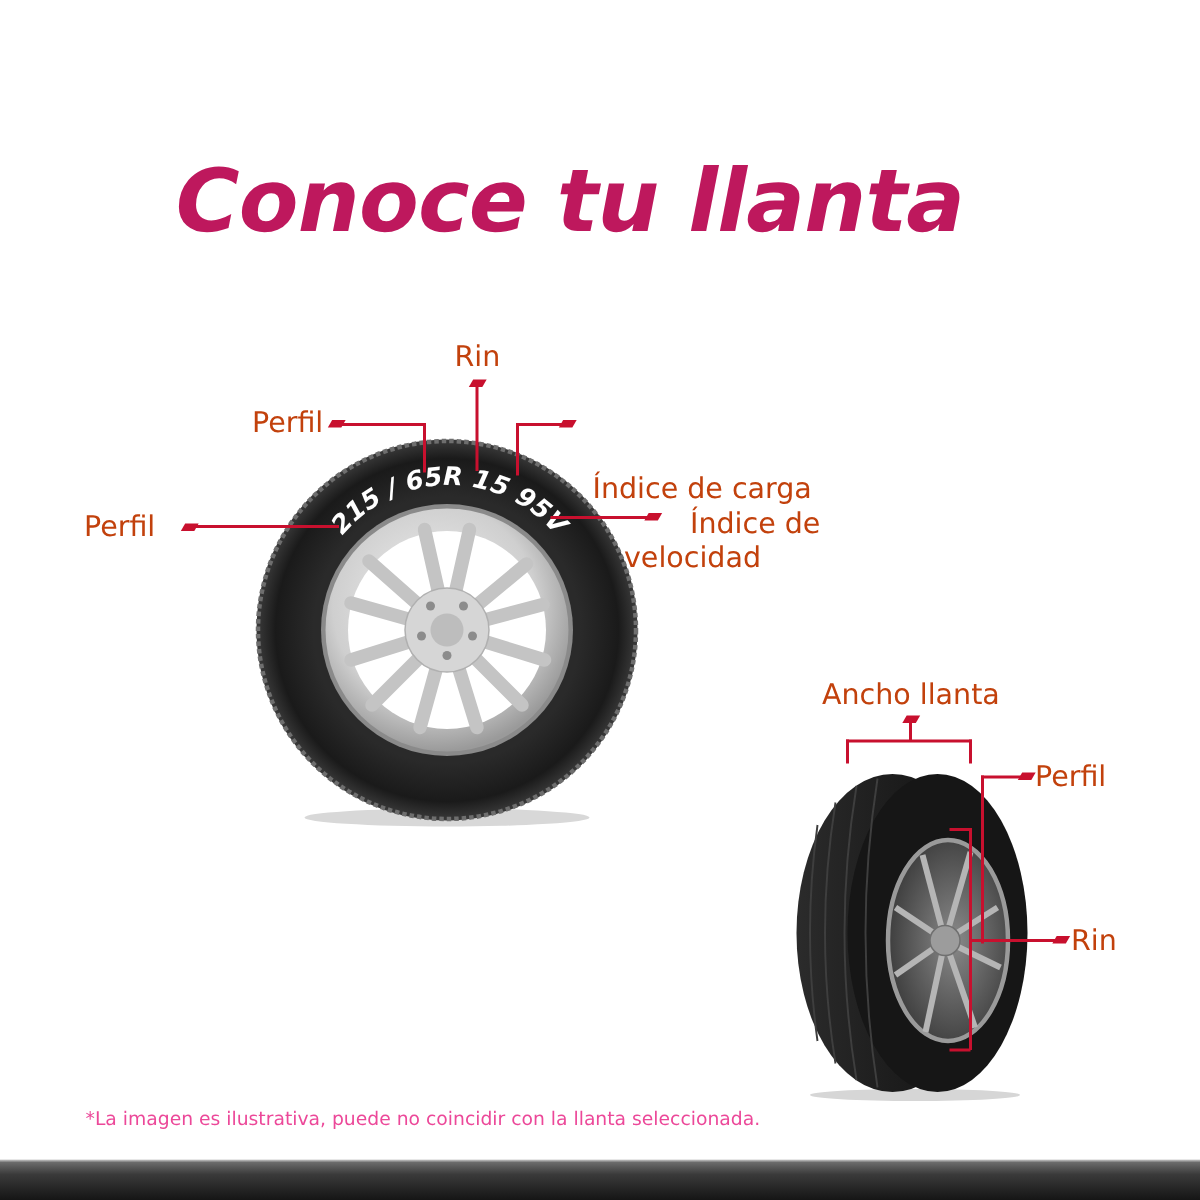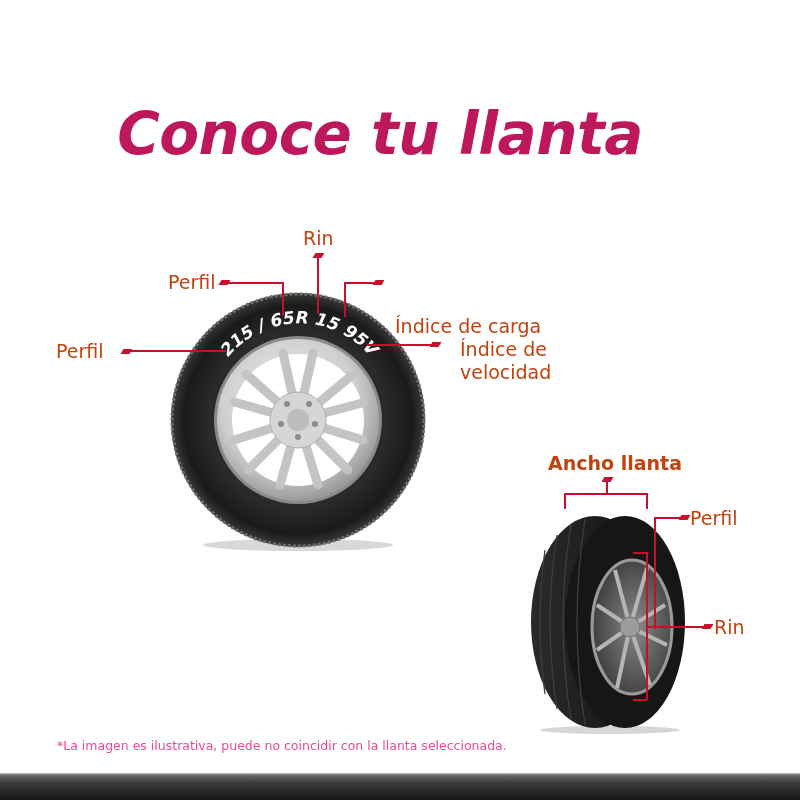--- a/index.html
+++ b/index.html
@@ -93,21 +93,21 @@
 <div class="label" style="left:395px; top:271px;margin-top:44px;">Índice de carga</div>
 <div class="tick" style="left:374px; top:280px;"></div>
 <div class="line" style="left:344px; top:282px; width:32px; height:2px;"></div>
 <div class="line" style="left:344px; top:282px; width:2px; height:35px;"></div>
 
 <div class="label" style="left:56px; top:340px;">Perfil</div>
 <div class="tick" style="left:122px; top:349px;"></div>
 <div class="line" style="left:128px; top:350px; width:98px; height:2px;"></div>
 
 <div class="label" style="left:446px; top:338px;margin-left:14px;">Índice de</div>
-<div class="label" style="left:460px; top:361px;">velocidad</div>
+<div class="label" style="left:416px; top:361px;">velocidad</div>
 <div class="tick" style="left:431px; top:342px;"></div>
 <div class="line" style="left:367px; top:344px; width:66px; height:2px;"></div>
 
 <svg style="left:525px; top:510px;" width="170" height="225" viewBox="0 0 170 225">
   <defs>
     <linearGradient id="treadG" x1="0" x2="1">
       <stop offset="0" stop-color="#2b2b2b"></stop>
       <stop offset="0.5" stop-color="#1d1d1d"></stop>
       <stop offset="1" stop-color="#111111"></stop>
     </linearGradient>
@@ -132,21 +132,21 @@
     <line x1="105" y1="117" x2="140" y2="95"></line>
       <line x1="105" y1="117" x2="142" y2="135"></line>
     <line x1="105" y1="117" x2="125" y2="175"></line>
       <line x1="105" y1="117" x2="92" y2="178"></line>
     <line x1="105" y1="117" x2="72" y2="140"></line>
       <line x1="105" y1="117" x2="72" y2="95"></line>
   </g>
   <circle cx="105" cy="117" r="10" fill="#9c9c9c" stroke="#707070"></circle>
 </svg>
 
-<div class="label" style="left:548px; top:452px;font-weight:bold;">Ancho llanta</div>
+<div class="label" style="left:548px; top:452px;">Ancho llanta</div>
 <div class="tick" style="left:603px; top:477px;"></div>
 <div class="line" style="left:606px; top:481px; width:2px; height:13px;"></div>
 <div class="line" style="left:564px; top:493px; width:84px; height:2px;"></div>
 <div class="line" style="left:564px; top:493px; width:2px; height:16px;"></div>
 <div class="line" style="left:646px; top:493px; width:2px; height:16px;"></div>
 
 <div class="label" style="left:690px; top:507px;">Perfil</div>
 <div class="tick" style="left:680px; top:515px;"></div>
 <div class="line" style="left:654px; top:517px; width:28px; height:2px;"></div>
 <div class="line" style="left:654px; top:517px; width:2px; height:112px;"></div>

